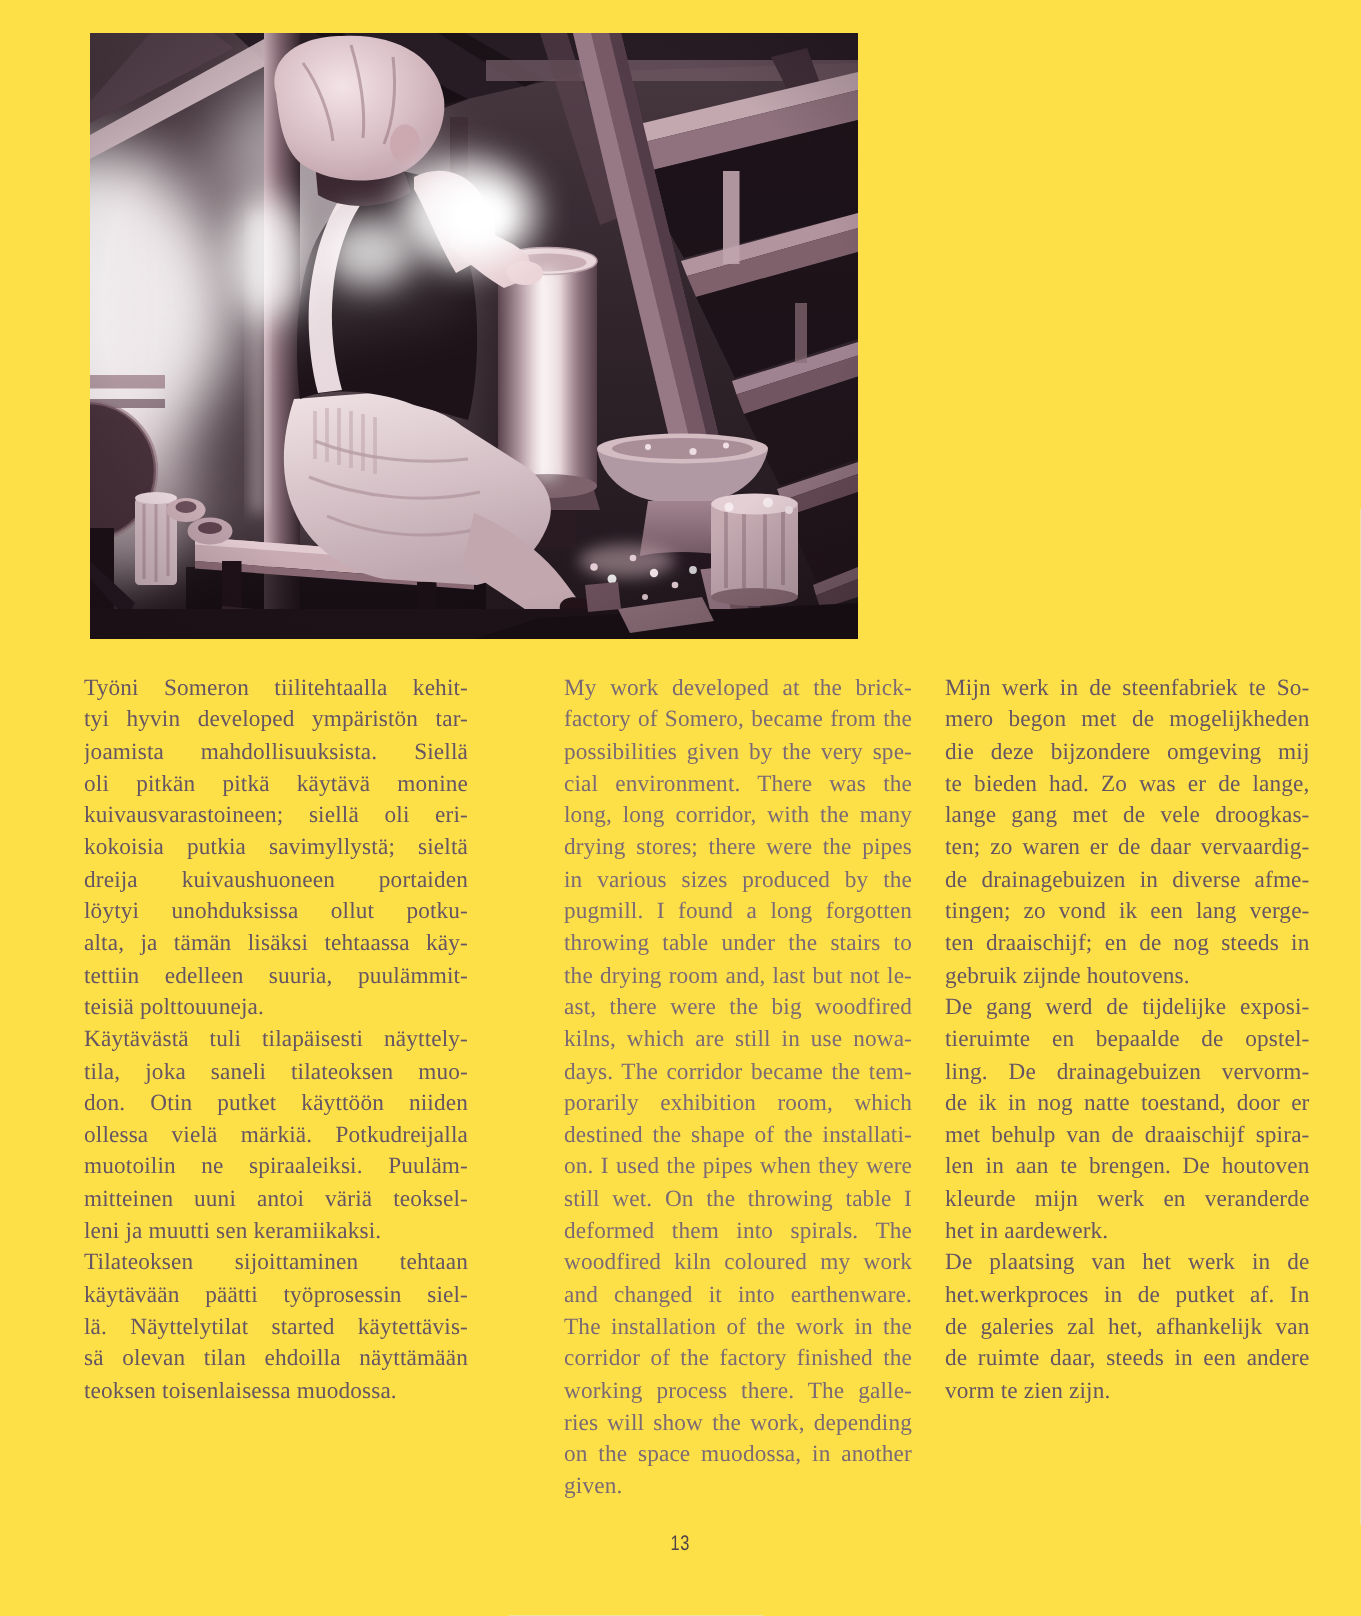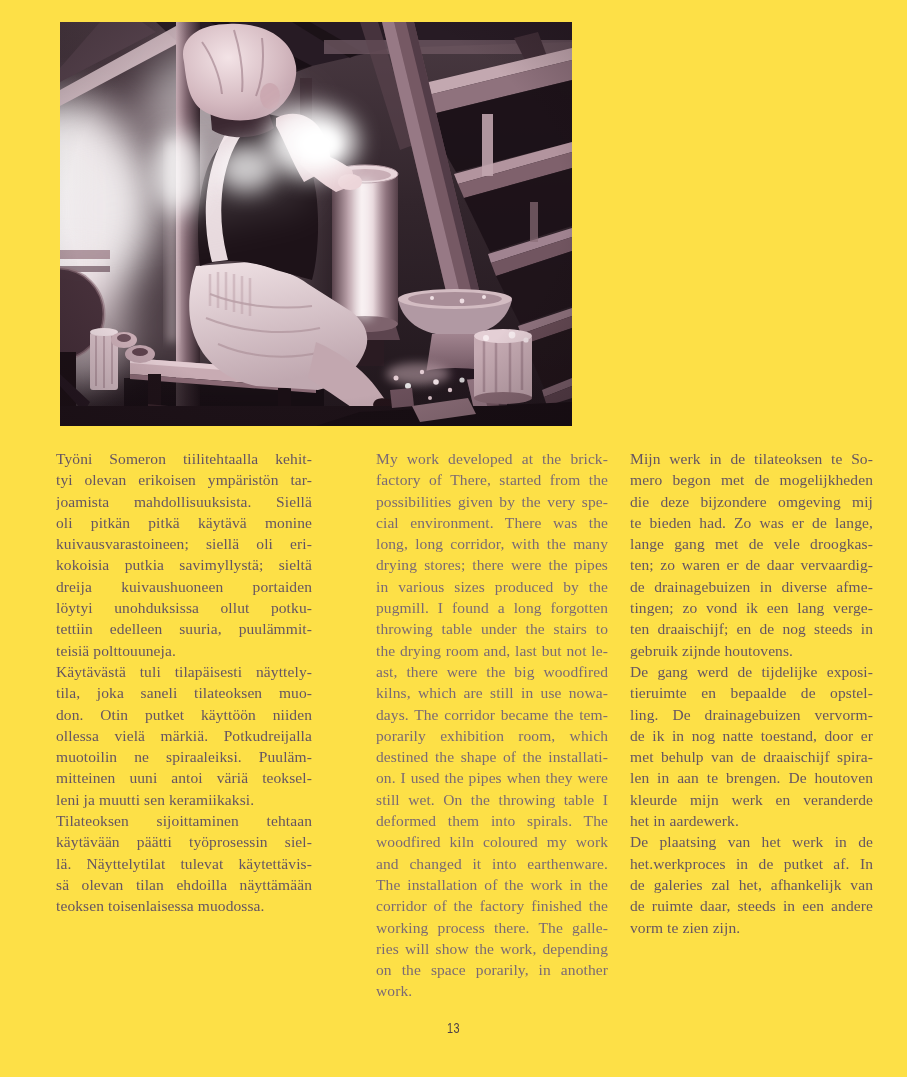--- a/index.html
+++ b/index.html
@@ -240,45 +240,46 @@
         <ellipse cx="118" cy="150" rx="26" ry="42" fill="#ffffff" opacity="0.8" filter="url(#bM)"></ellipse>
         <ellipse cx="186" cy="146" rx="30" ry="24" fill="#ffffff" opacity="0.75" filter="url(#bM)"></ellipse>
       </g>
 
       <rect width="512" height="404" fill="url(#gVig)"></rect>
     </svg>
   </figure>
 
   <div class="col col-fi">
       <div class="line">Työni Someron tiilitehtaalla kehit-</div>
-      <div class="line">tyi olevan erikoisen ympäristön tar-</div>
+      <div class="line">tyi hyvin developed ympäristön tar-</div>
       <div class="line">joamista mahdollisuuksista. Siellä</div>
       <div class="line">oli pitkän pitkä käytävä monine</div>
       <div class="line">kuivausvarastoineen; siellä oli eri-</div>
       <div class="line">kokoisia putkia savimyllystä; sieltä</div>
       <div class="line">dreija kuivaushuoneen portaiden</div>
       <div class="line">löytyi unohduksissa ollut potku-</div>
+      <div class="line">alta, ja tämän lisäksi tehtaassa käy-</div>
       <div class="line">tettiin edelleen suuria, puulämmit-</div>
       <div class="line para-end">teisiä polttouuneja.</div>
       <div class="line">Käytävästä tuli tilapäisesti näyttely-</div>
       <div class="line">tila, joka saneli tilateoksen muo-</div>
       <div class="line">don. Otin putket käyttöön niiden</div>
       <div class="line">ollessa vielä märkiä. Potkudreijalla</div>
       <div class="line">muotoilin ne spiraaleiksi. Puuläm-</div>
       <div class="line">mitteinen uuni antoi väriä teoksel-</div>
       <div class="line para-end">leni ja muutti sen keramiikaksi.</div>
       <div class="line">Tilateoksen sijoittaminen tehtaan</div>
       <div class="line">käytävään päätti työprosessin siel-</div>
-      <div class="line">lä. Näyttelytilat tulevat käytettävis-</div>
+      <div class="line">lä. Näyttelytilat started käytettävis-</div>
       <div class="line">sä olevan tilan ehdoilla näyttämään</div>
       <div class="line para-end">teoksen toisenlaisessa muodossa.</div>
     </div>
   <div class="col col-en">
       <div class="line">My work developed at the brick-</div>
-      <div class="line">factory of There, started from the</div>
+      <div class="line">factory of Somero, became from the</div>
       <div class="line">possibilities given by the very spe-</div>
       <div class="line">cial environment. There was the</div>
       <div class="line">long, long corridor, with the many</div>
       <div class="line">drying stores; there were the pipes</div>
       <div class="line">in various sizes produced by the</div>
       <div class="line">pugmill. I found a long forgotten</div>
       <div class="line">throwing table under the stairs to</div>
       <div class="line">the drying room and, last but not le-</div>
       <div class="line">ast, there were the big woodfired</div>
       <div class="line">kilns, which are still in use nowa-</div>
@@ -287,25 +288,25 @@
       <div class="line">destined the shape of the installati-</div>
       <div class="line">on. I used the pipes when they were</div>
       <div class="line">still wet. On the throwing table I</div>
       <div class="line">deformed them into spirals. The</div>
       <div class="line">woodfired kiln coloured my work</div>
       <div class="line">and changed it into earthenware.</div>
       <div class="line">The installation of the work in the</div>
       <div class="line">corridor of the factory finished the</div>
       <div class="line">working process there. The galle-</div>
       <div class="line">ries will show the work, depending</div>
-      <div class="line">on the space porarily, in another</div>
-      <div class="line para-end">work.</div>
+      <div class="line">on the space muodossa, in another</div>
+      <div class="line para-end">given.</div>
     </div>
   <div class="col col-nl">
-      <div class="line">Mijn werk in de tilateoksen te So-</div>
+      <div class="line">Mijn werk in de steenfabriek te So-</div>
       <div class="line">mero begon met de mogelijkheden</div>
       <div class="line">die deze bijzondere omgeving mij</div>
       <div class="line">te bieden had. Zo was er de lange,</div>
       <div class="line">lange gang met de vele droogkas-</div>
       <div class="line">ten; zo waren er de daar vervaardig-</div>
       <div class="line">de drainagebuizen in diverse afme-</div>
       <div class="line">tingen; zo vond ik een lang verge-</div>
       <div class="line">ten draaischijf; en de nog steeds in</div>
       <div class="line para-end">gebruik zijnde houtovens.</div>
       <div class="line">De gang werd de tijdelijke exposi-</div>

